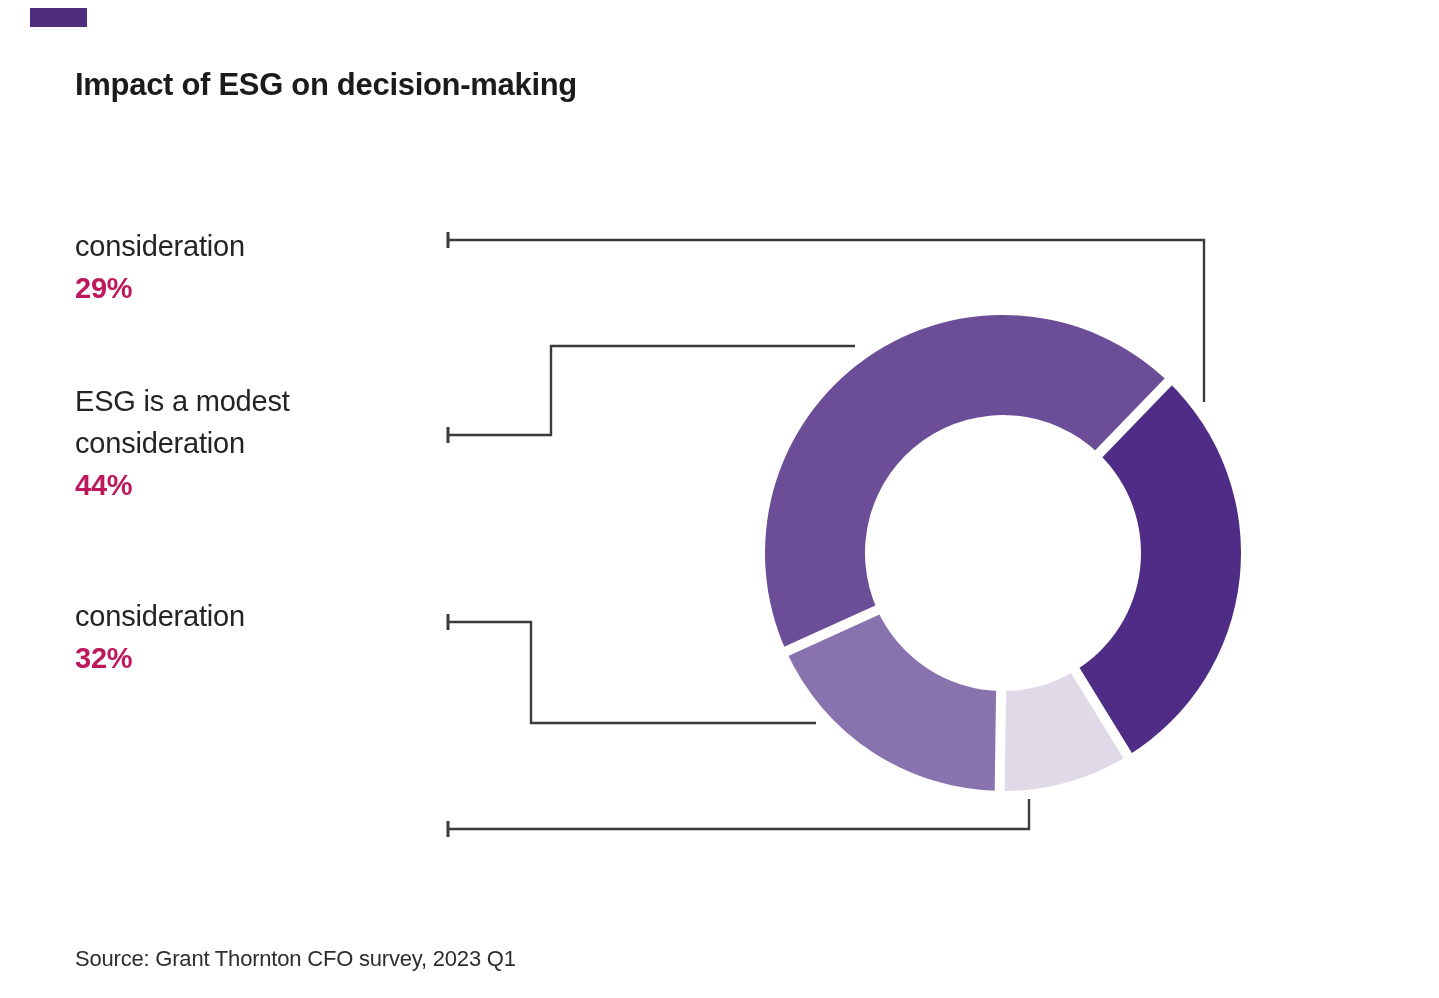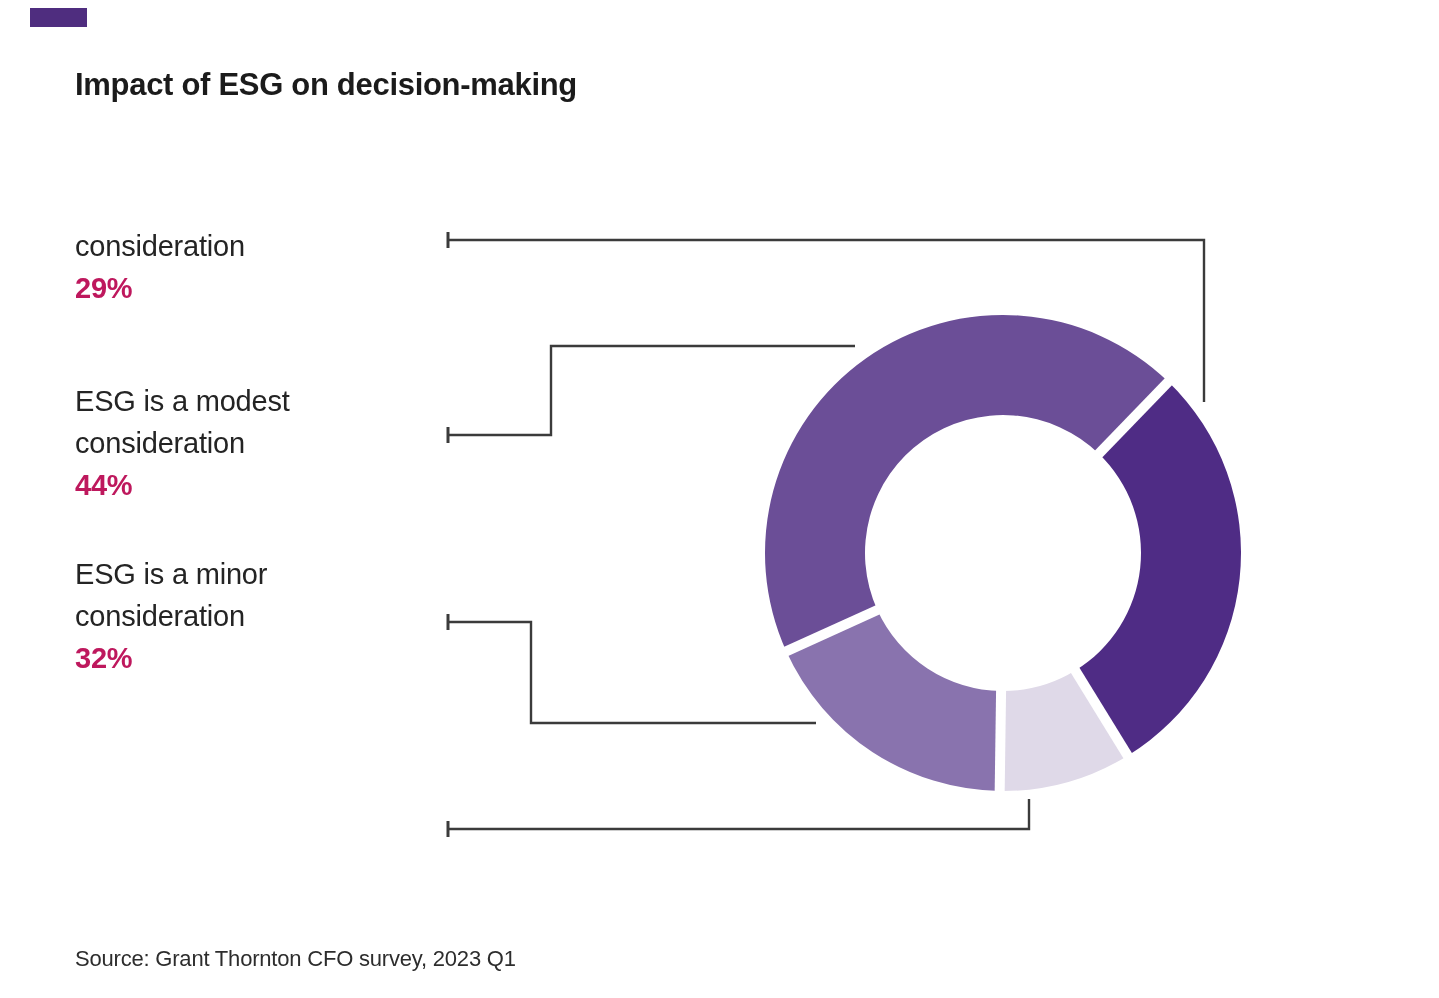--- a/index.html
+++ b/index.html
@@ -50,21 +50,21 @@
     <span class="pct">29%</span>
   </div>
 
   <div class="label label-2">
     <span>ESG is a modest</span><br>
     <span>consideration</span><br>
     <span class="pct">44%</span>
   </div>
 
   <div class="label label-3">
-    <span>ESG is a minor</span><br>
+    <br>
     <span>consideration</span><br>
     <span class="pct">32%</span>
   </div>
 
 
   <svg class="chart-svg" width="1439" height="998" viewBox="0 0 1439 998" id="donut-svg">
       <path d="M 1168.3286921692413 381.797127519401 A 238 238 0 0 1 1127.708645620879 755.7110103260452 L 1075.310055023871 670.5383169117406 A 138 138 0 0 0 1098.8628551233417 453.73110755326616 Z" fill="#4F2C85"></path>
       <path d="M 1127.708645620879 755.7110103260452 A 238 238 0 0 1 999.6770010792835 790.9768007142144 L 1001.073219113198 690.986548313284 A 138 138 0 0 0 1075.310055023871 670.5383169117406 Z" fill="#DFD9E8"></path>
       <path d="M 999.6770010792835 790.9768007142144 A 238 238 0 0 1 786.2572887281299 651.318854298241 L 877.3256548087476 610.0084113157868 A 138 138 0 0 0 1001.073219113198 690.986548313284 Z" fill="#8973AE"></path>
       <path d="M 786.2572887281299 651.318854298241 A 238 238 0 0 1 1168.3286921692413 381.797127519401 L 1098.8628551233417 453.73110755326616 A 138 138 0 0 0 877.3256548087476 610.0084113157868 Z" fill="#6B4E97"></path>

